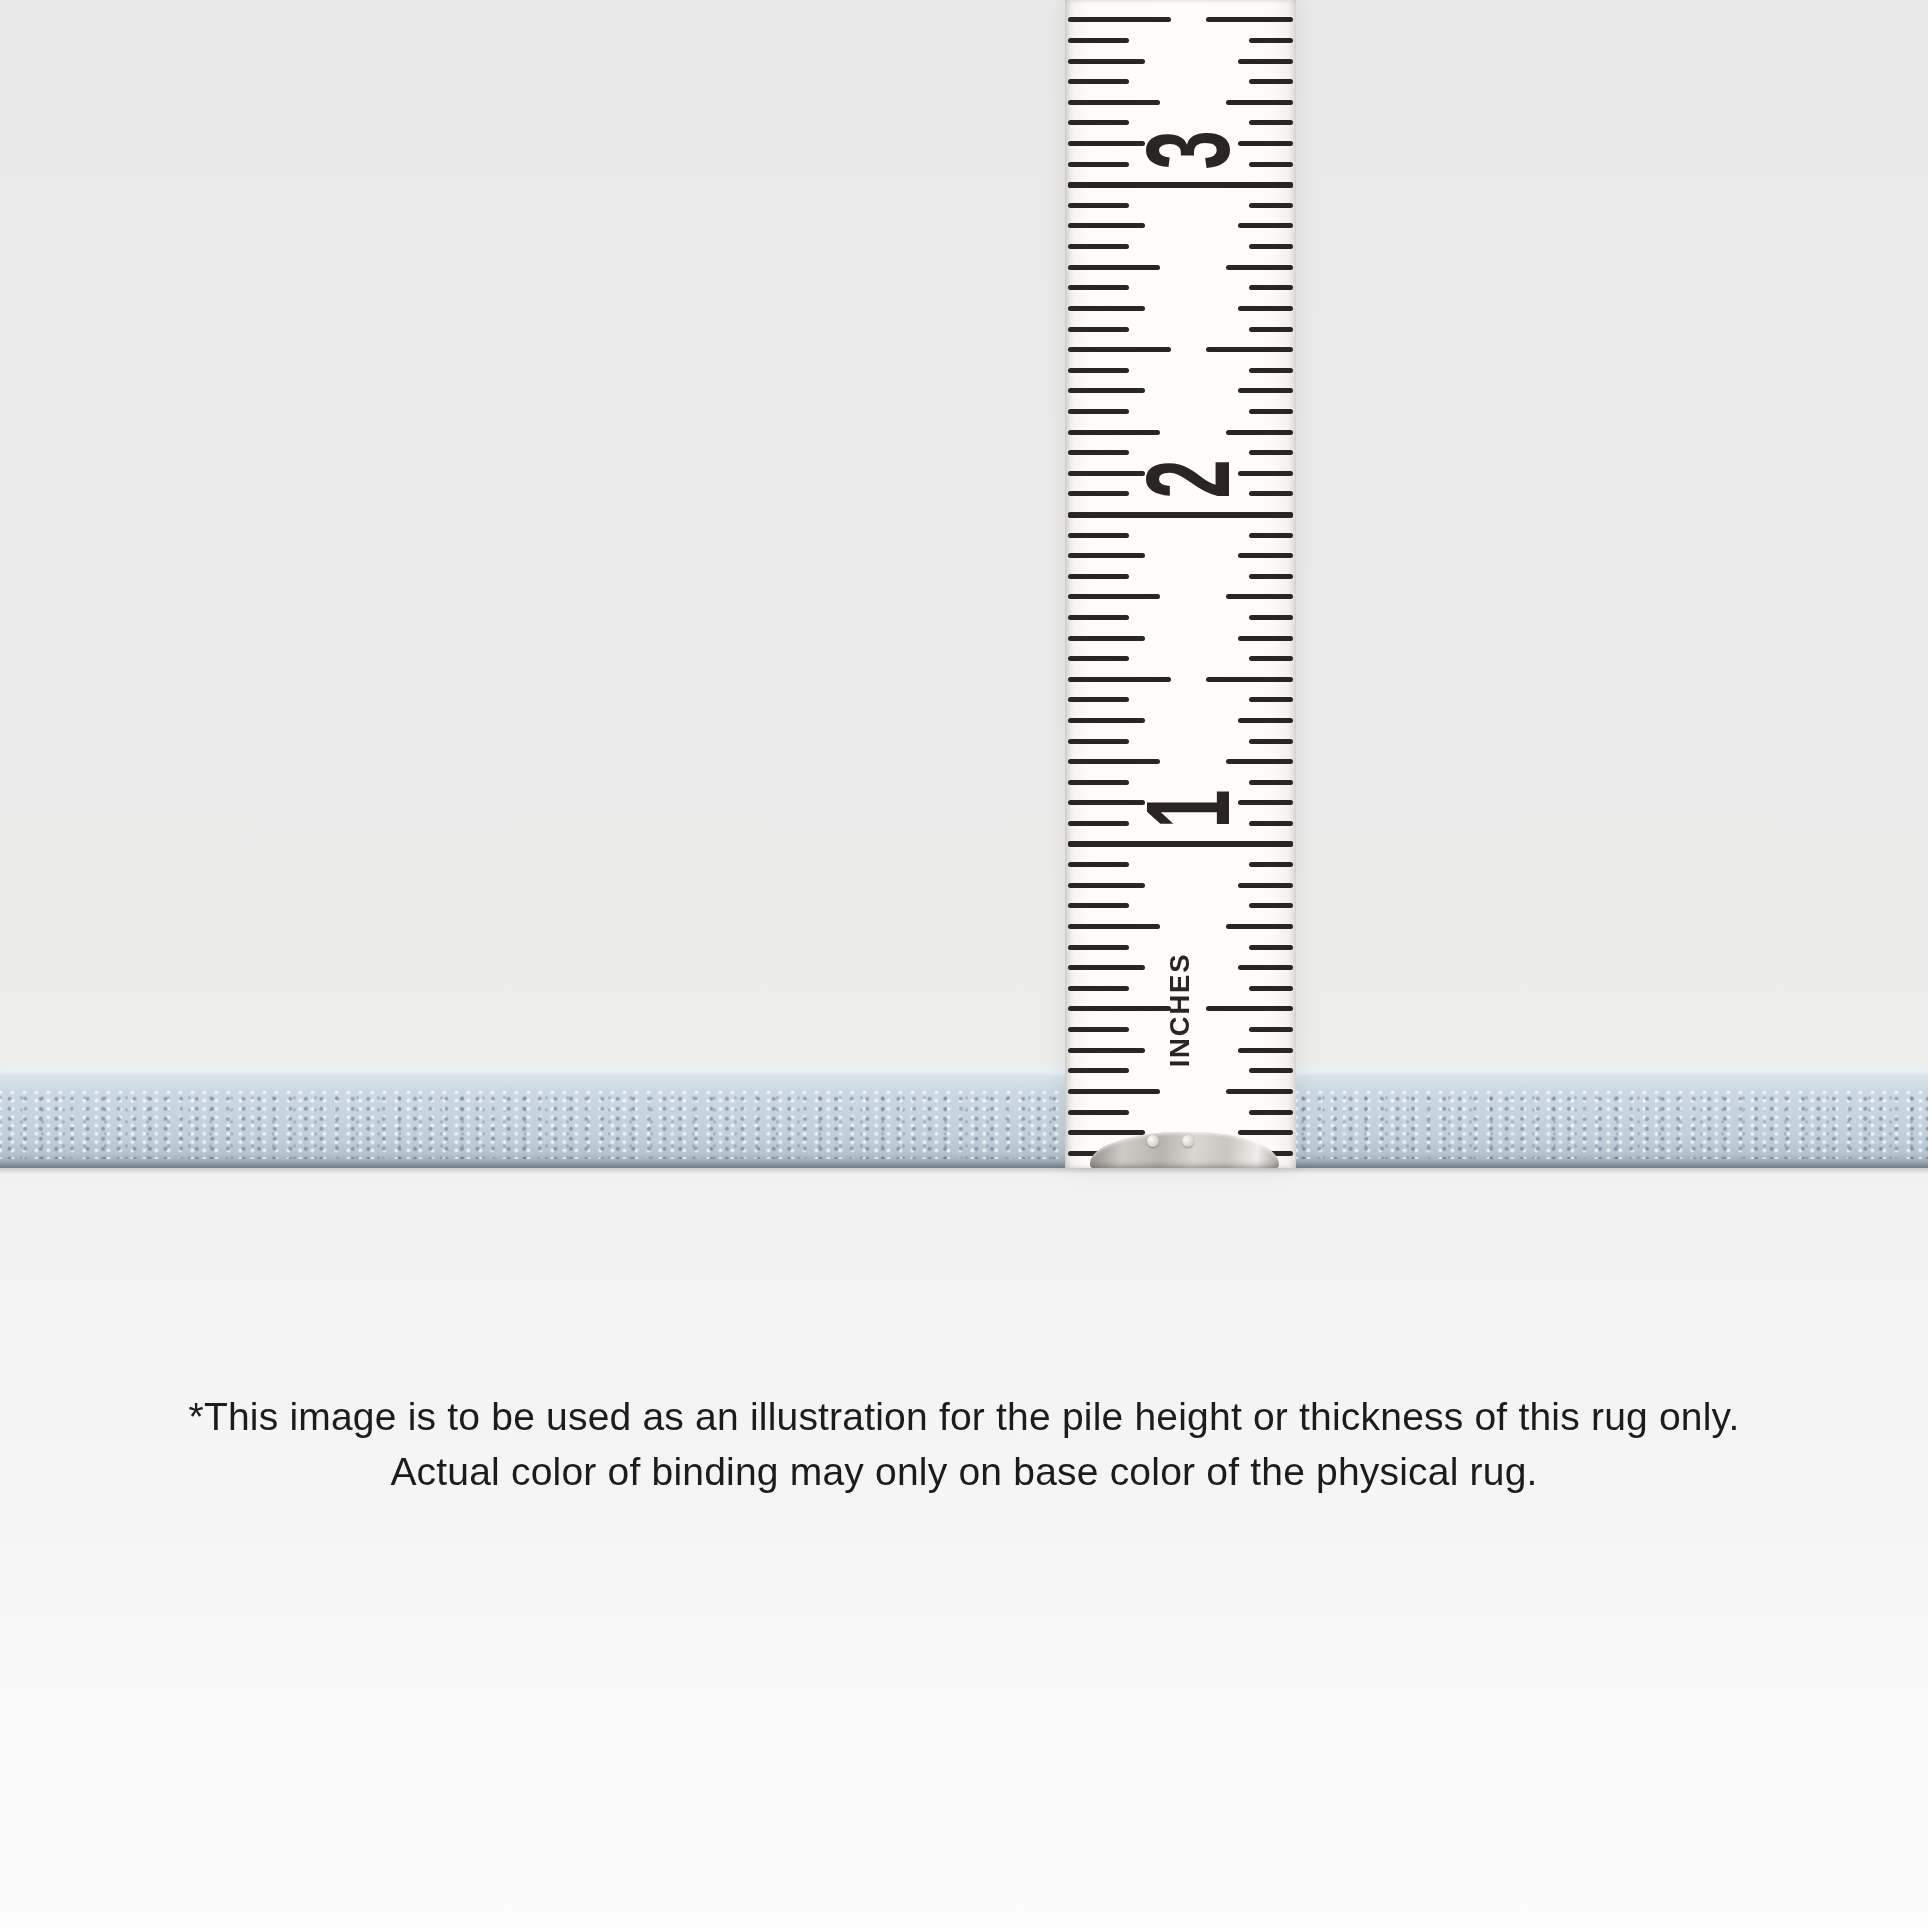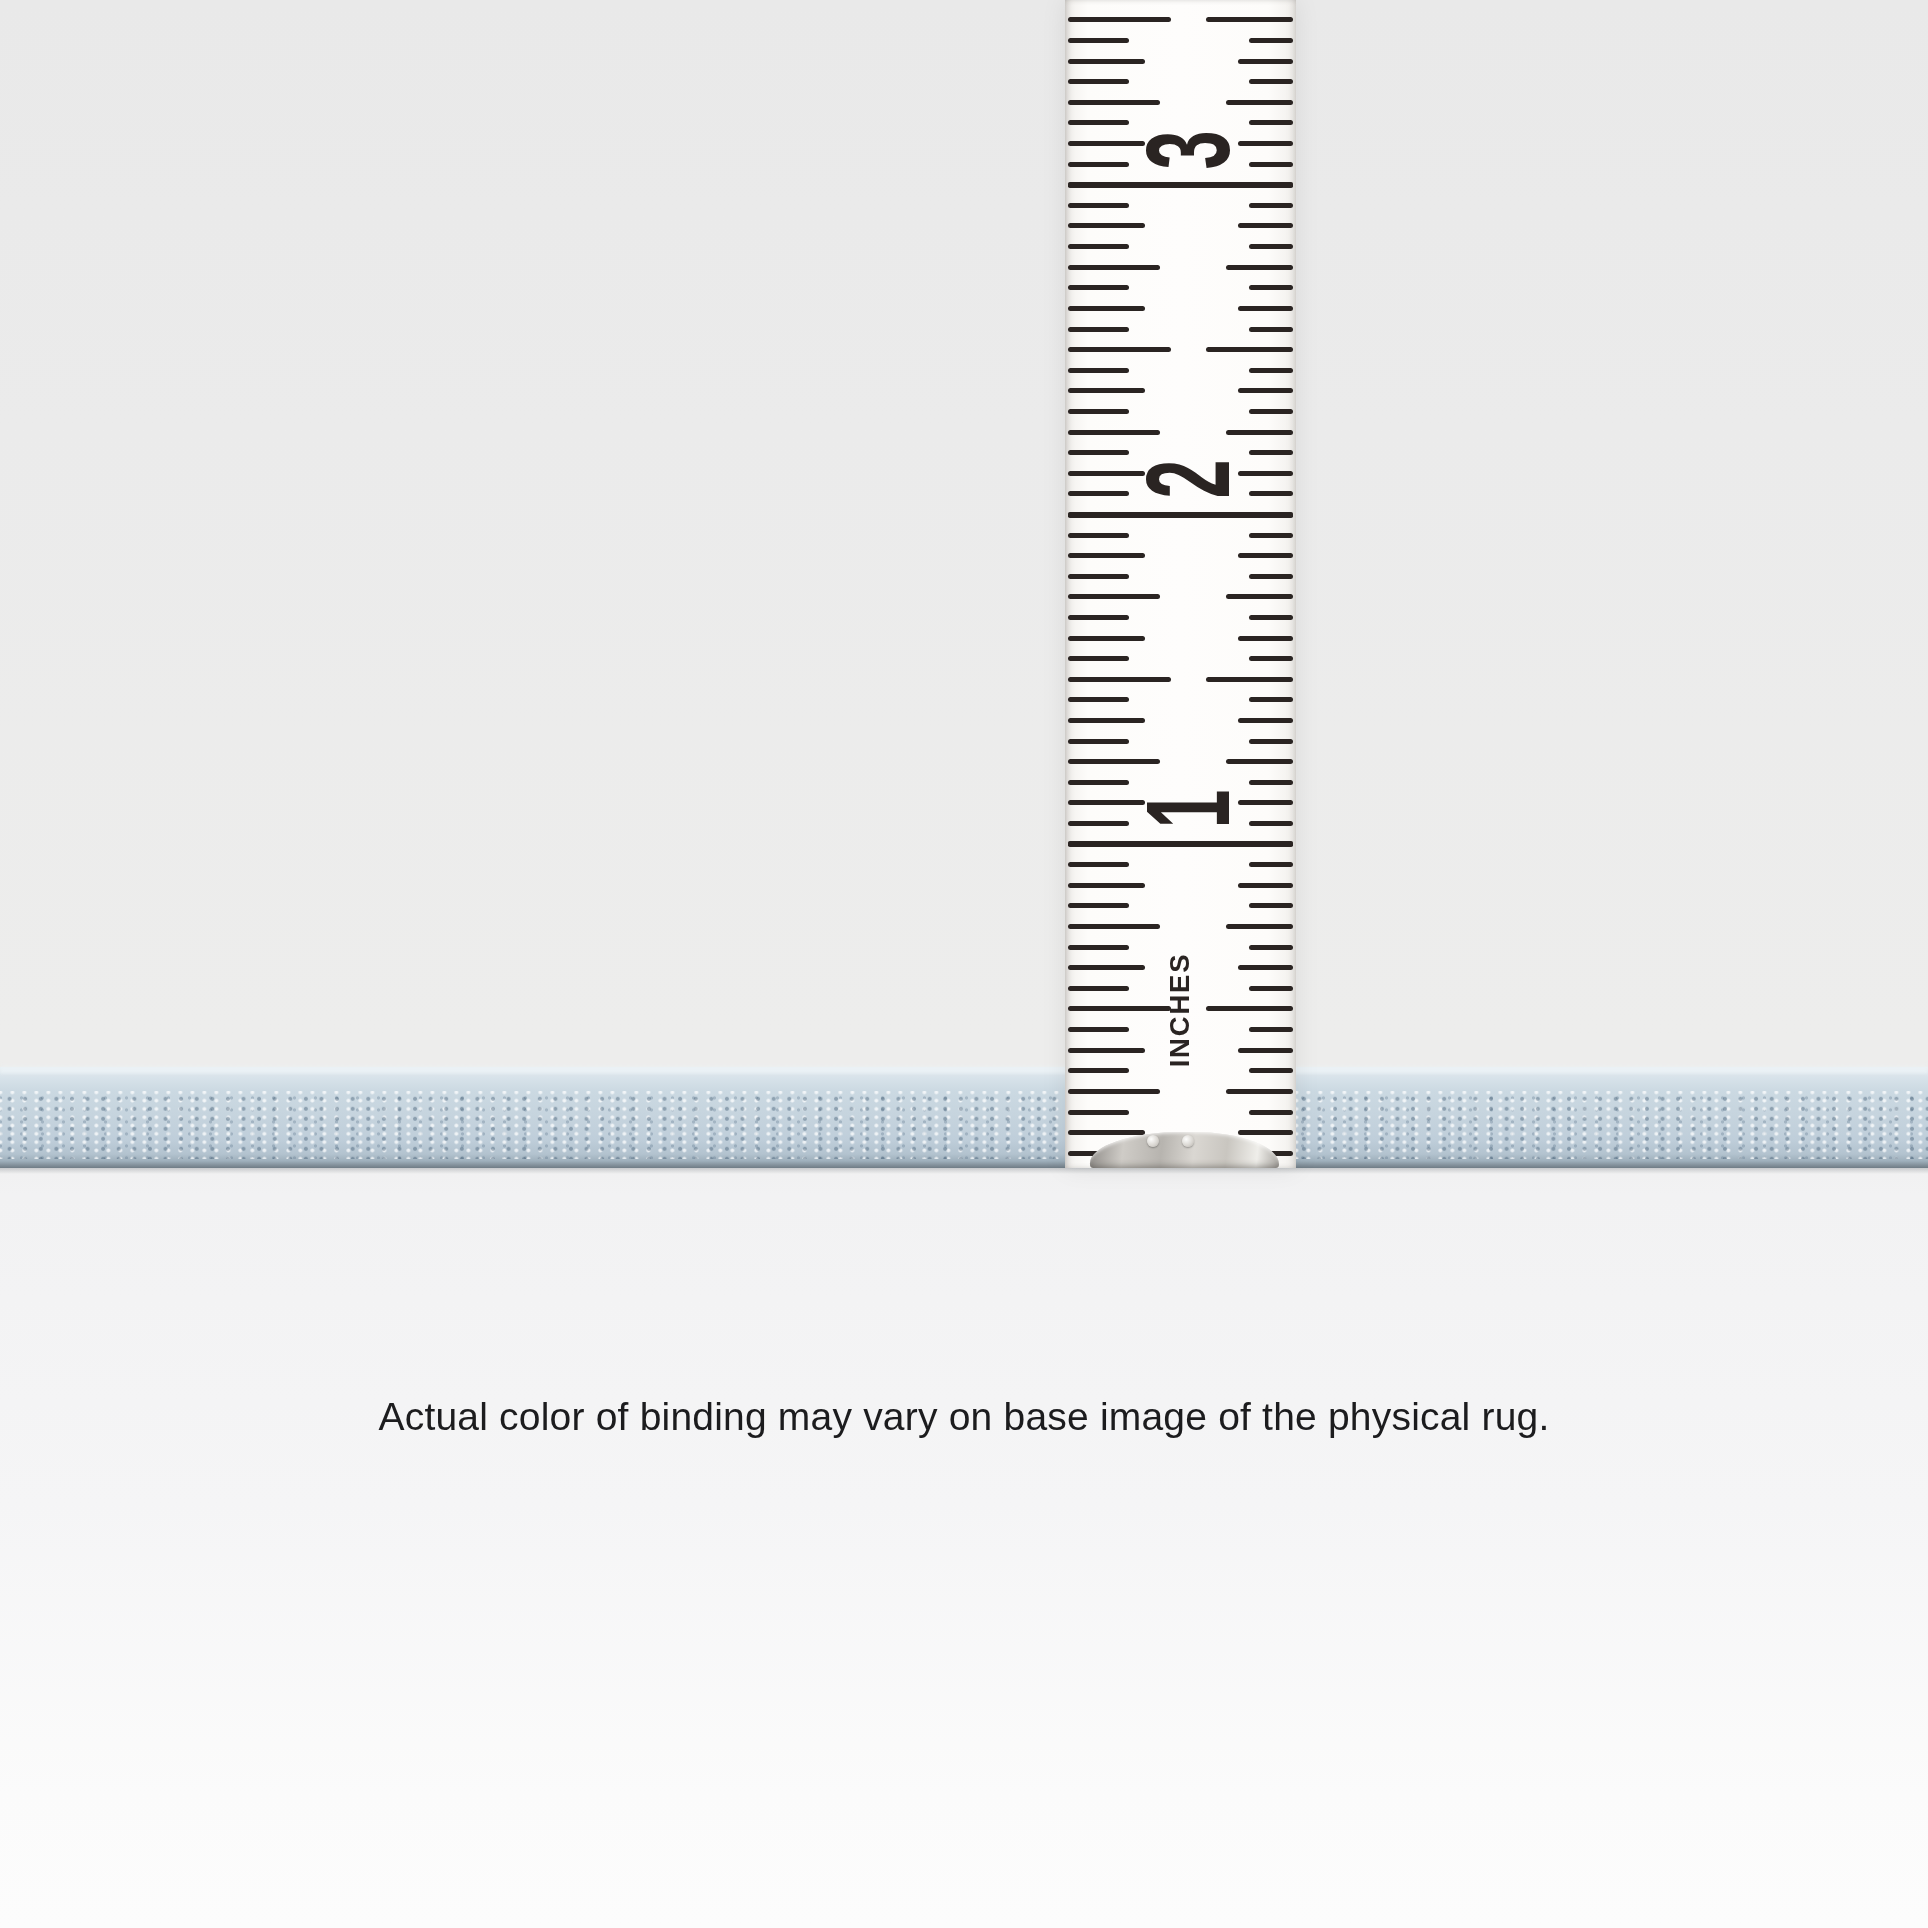--- a/index.html
+++ b/index.html
@@ -194,17 +194,18 @@
     <div class="unit">
       <span>INCHES</span>
     </div>
     <div class="metal-tip">
       <span class="rivet r1"></span>
       <span class="rivet r2"></span>
     </div>
   </div>
 
   <div class="disclaimer">
-    <div>Actual color of binding may vary on base image of the physical rug.</div>
+    <div>*This image is to be used as an illustration for the pile height or thickness of this rug only.</div>
+    <div>Actual color of binding may only on base color of the physical rug.</div>
   </div>
 
 </div>
 
 
 </body></html>

